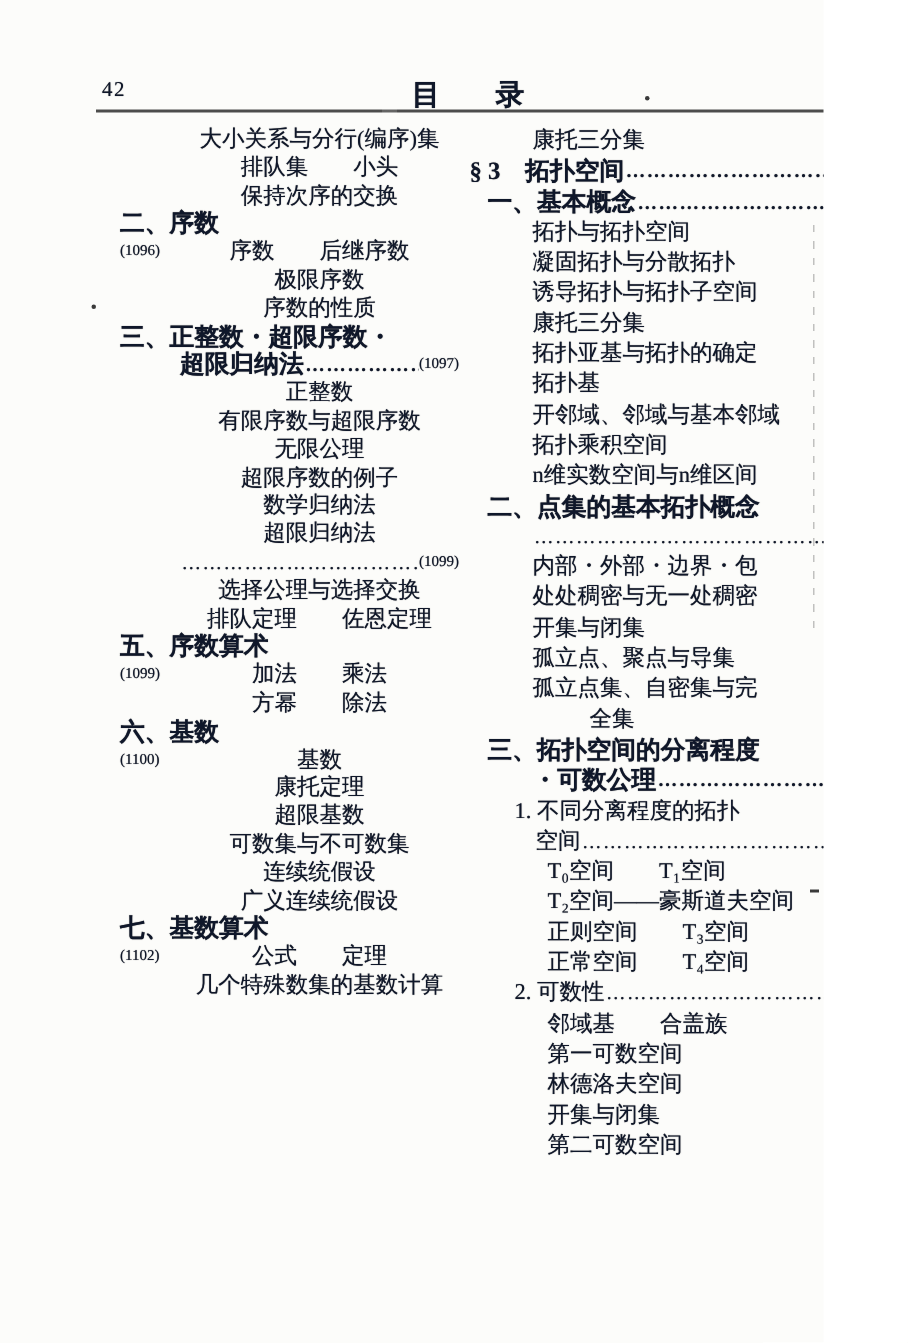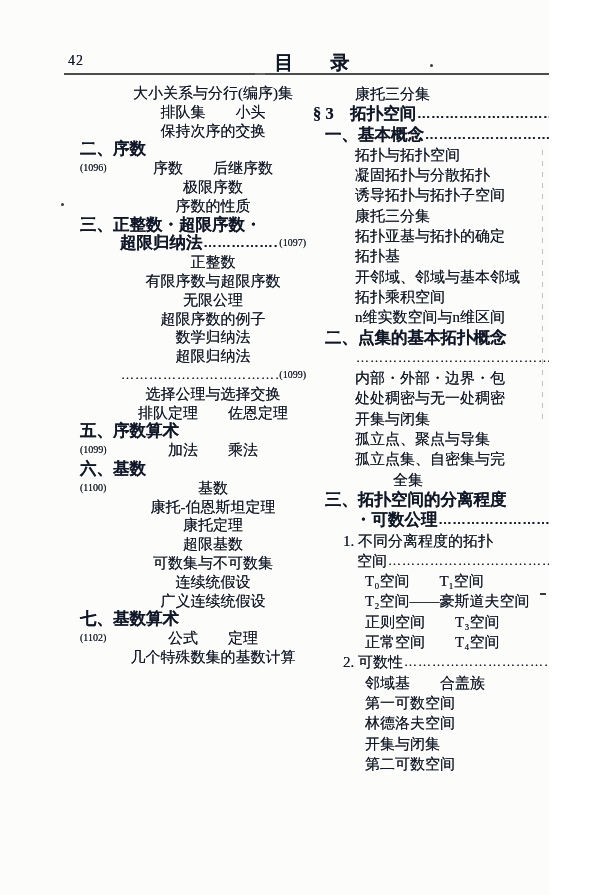--- a/index.html
+++ b/index.html
@@ -128,30 +128,30 @@
           <span class="txt">排队定理　　佐恩定理</span>
         </div>
         <div class="line ind-h1 b">
           <span class="txt">五、序数算术</span>
           <span class="leader">………………………………………………………………</span>
           <span class="pg">(1099)</span>
         </div>
         <div class="line ind-sub">
           <span class="txt">加法　　乘法</span>
         </div>
+        <div class="line ind-sub">
+          <span class="txt">方幂　　除法</span>
+        </div>
         <div class="line ind-h1 b">
           <span class="txt">六、基数</span>
           <span class="leader">………………………………………………………………</span>
           <span class="pg">(1100)</span>
         </div>
         <div class="line ind-sub">
           <span class="txt">基数</span>
-        </div>
-        <div class="line ind-sub">
-          <span class="txt">康托-伯恩斯坦定理</span>
         </div>
         <div class="line ind-sub">
           <span class="txt">康托定理</span>
         </div>
         <div class="line ind-sub">
           <span class="txt">超限基数</span>
         </div>
         <div class="line ind-sub">
           <span class="txt">可数集与不可数集</span>
         </div>

